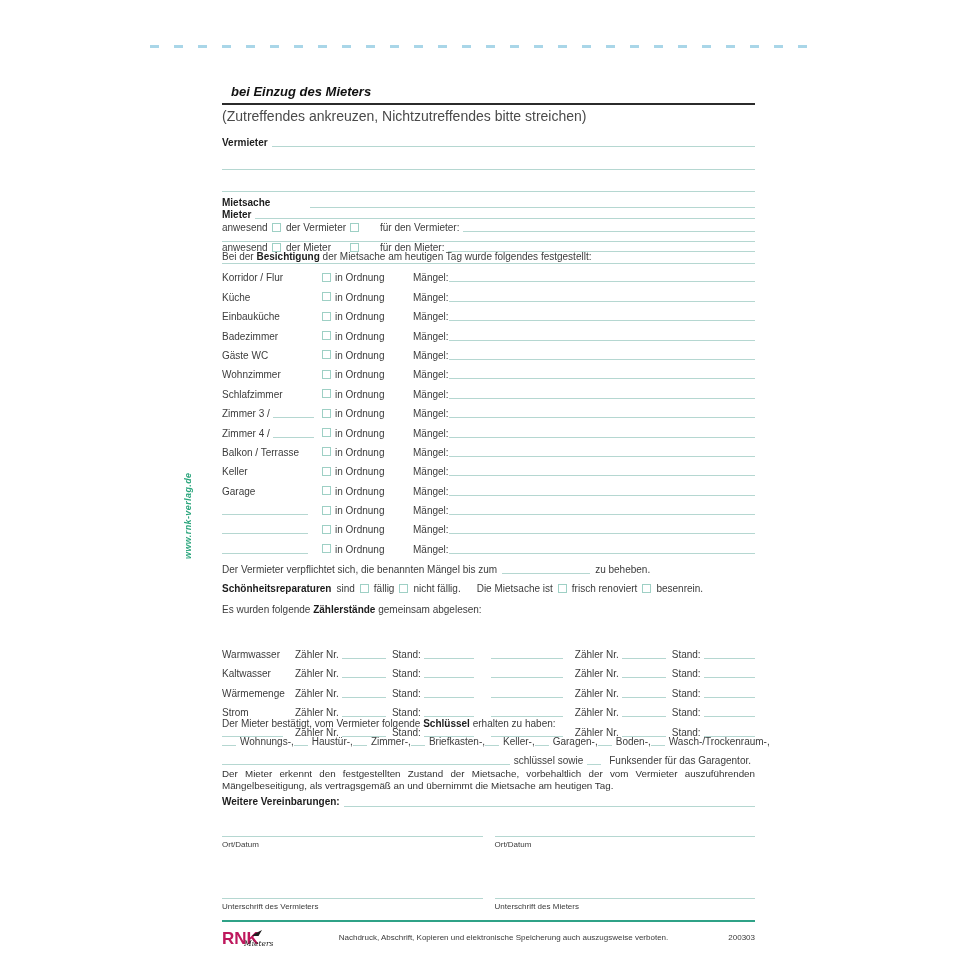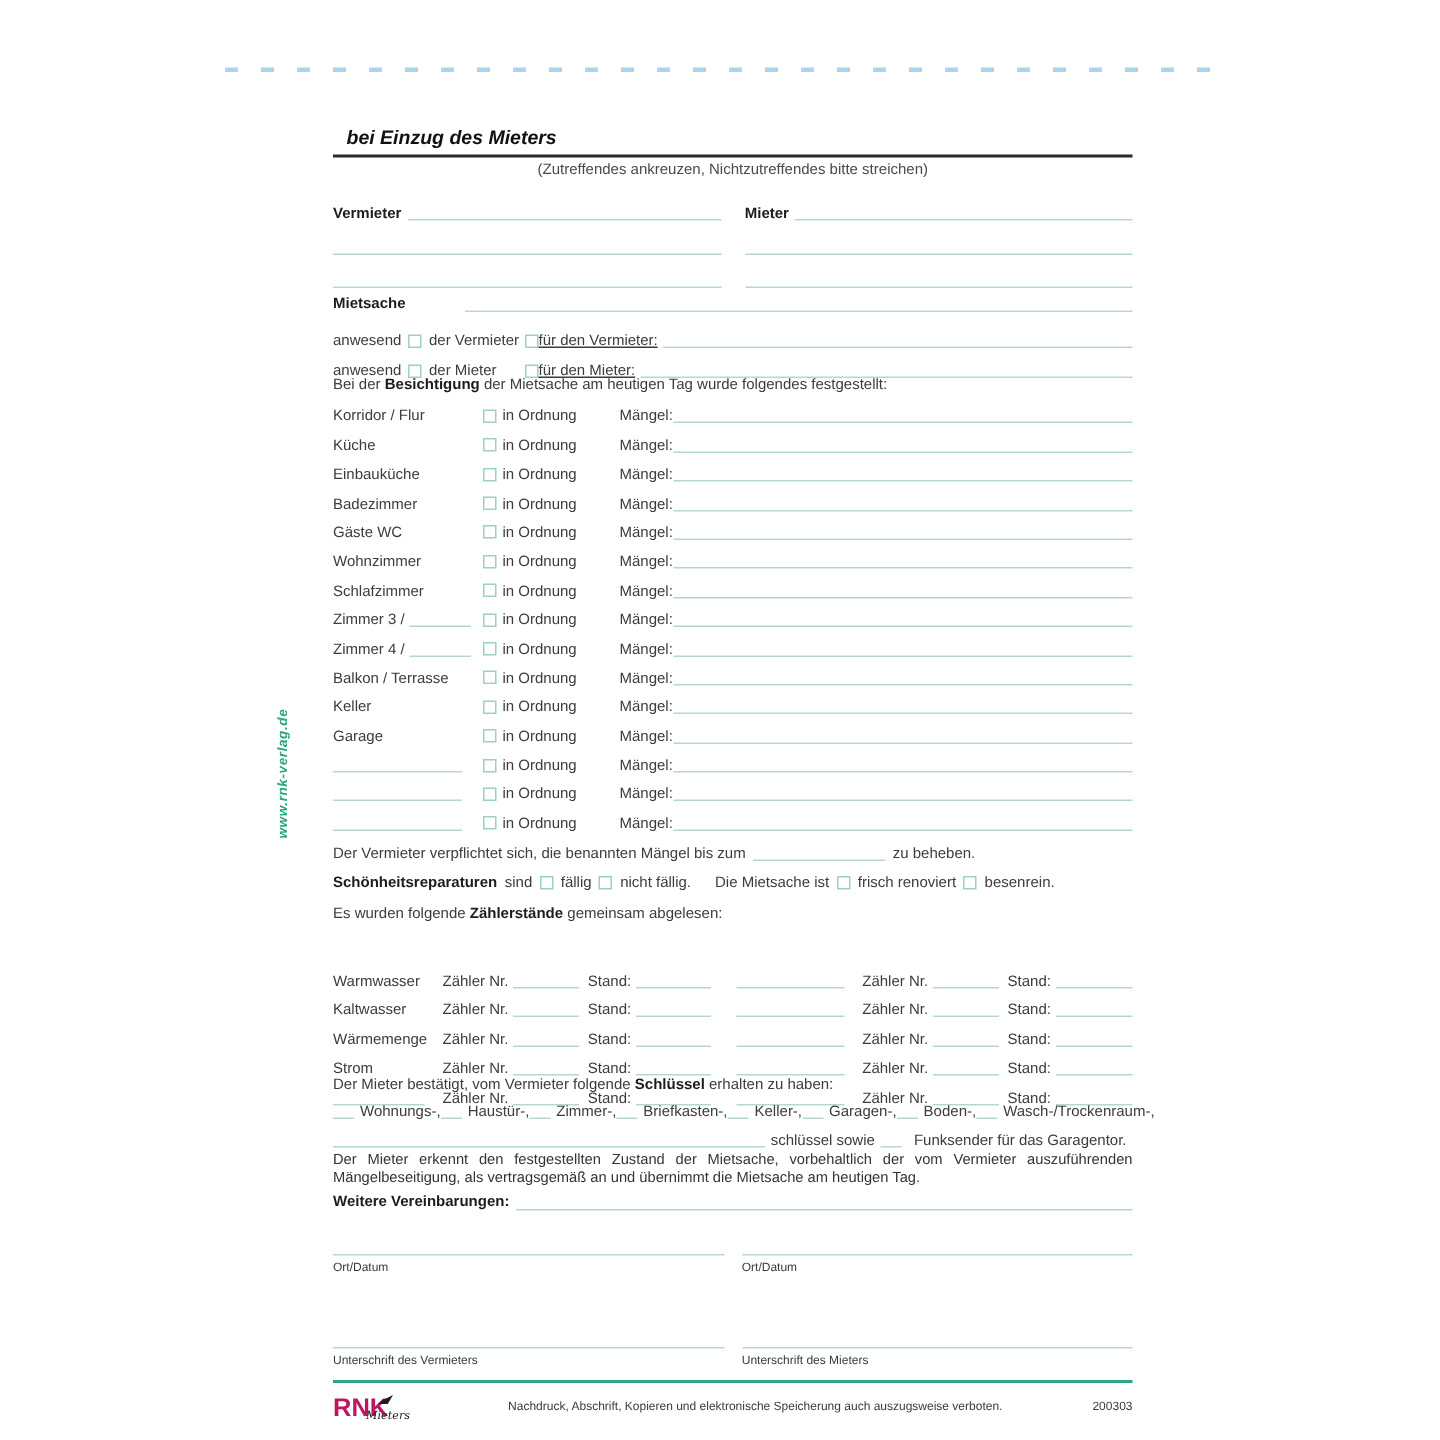--- a/index.html
+++ b/index.html
@@ -31,39 +31,39 @@
   .fill{flex:1;border-bottom:1px solid var(--line);margin-bottom:1px;}
   .ln{border-bottom:1px solid var(--line);margin-bottom:1px;}
   .cb{width:9px;height:9px;border:1px solid var(--cb);background:#fff;flex:none;margin-bottom:1px;display:inline-block;}
   .b{font-weight:bold;color:var(--bold-ink);}
 
   
   .header{top:84px;}
   .title-row{display:flex;align-items:baseline;border-bottom:2px solid #2b2b2b;padding-bottom:4px;}
   .title{font-size:27px;font-weight:bold;font-style:italic;color:#111;letter-spacing:-0.5px;}
   .subtitle{font-size:13px;font-weight:bold;font-style:italic;color:#111;margin-left:9px;}
-  .note{font-size:10px;color:#4a4a4a;margin-top:3px;text-align:center;}
-
-  
-  .parties{top:136px;display:flex;gap:16px;}
+  .note{font-size:14px;color:#4a4a4a;margin-top:3px;}
+
+  
+  .parties{top:136px;display:flex;gap:16px;flex-direction:column;}
   .pcol{flex:1;}
   .pline{height:22px;border-bottom:1px solid var(--line);}
   .plabel-row{display:flex;align-items:flex-end;height:12px;}
   .plabel-row .b{margin-right:4px;}
 
   
   .mietsache{top:197px;gap:36px;}
   .mietsache .b{margin-right:4px;}
 
   
   .attendance{top:213px;}
   .att-row{display:flex;align-items:flex-end;height:20px;}
   .att-present{width:50px;flex:none;}
   .att-who{width:64px;flex:none;margin-left:5px;}
-  .att-for{flex:none;margin-left:0;margin-right:4px;text-decoration:underline;}
+  .att-for{flex:none;margin-left:21px;margin-right:4px;}
   .att-row .cb{margin-right:0;}
 
   
   .intro{top:251px;}
   .rooms{top:264px;}
   .room-row{display:flex;align-items:flex-end;height:19.4px;}
   .room-name{width:100px;flex:none;display:flex;align-items:flex-end;}
   .room-name .nfill{flex:1;border-bottom:1px solid var(--line);margin:0 8px 1px 3px;}
   .room-name.blank .nfill{margin-left:0;margin-right:14px;}
   .room-cb{width:91px;flex:none;display:flex;align-items:center;}

